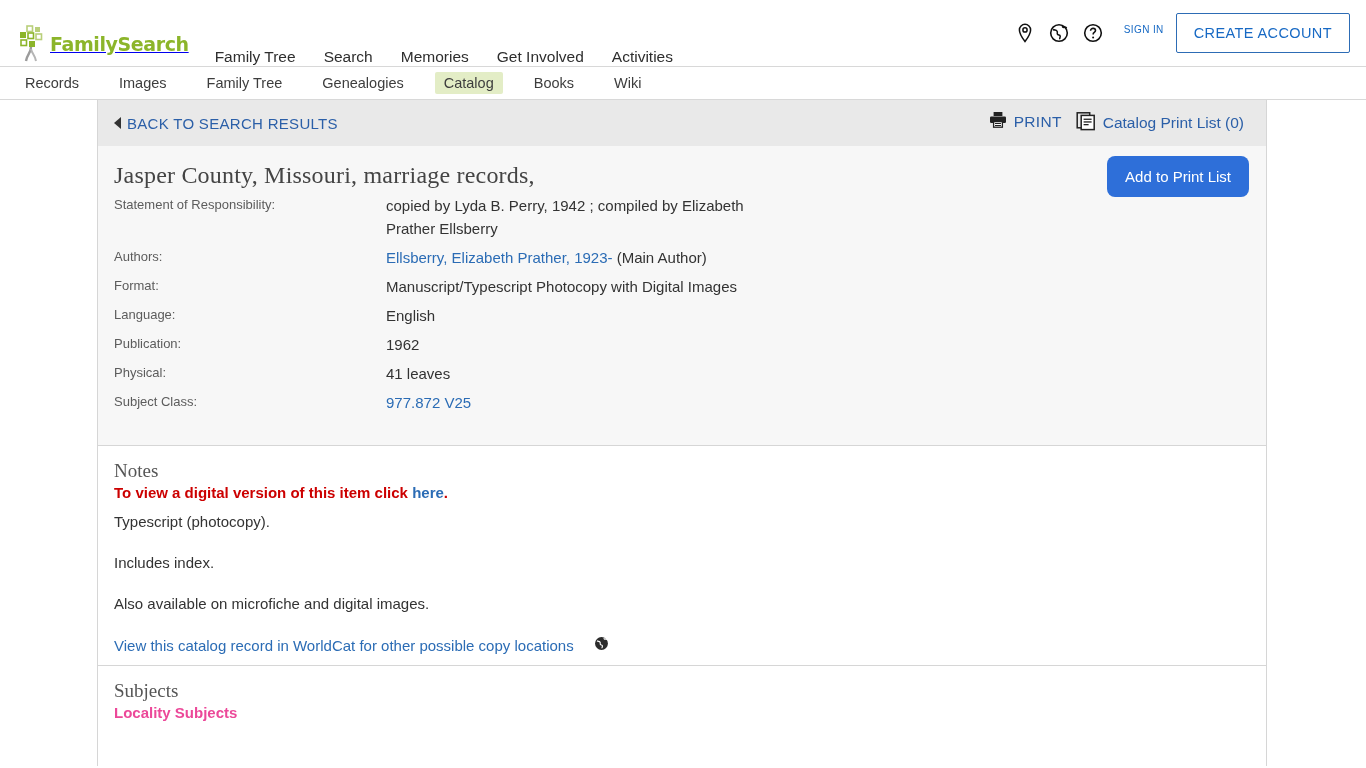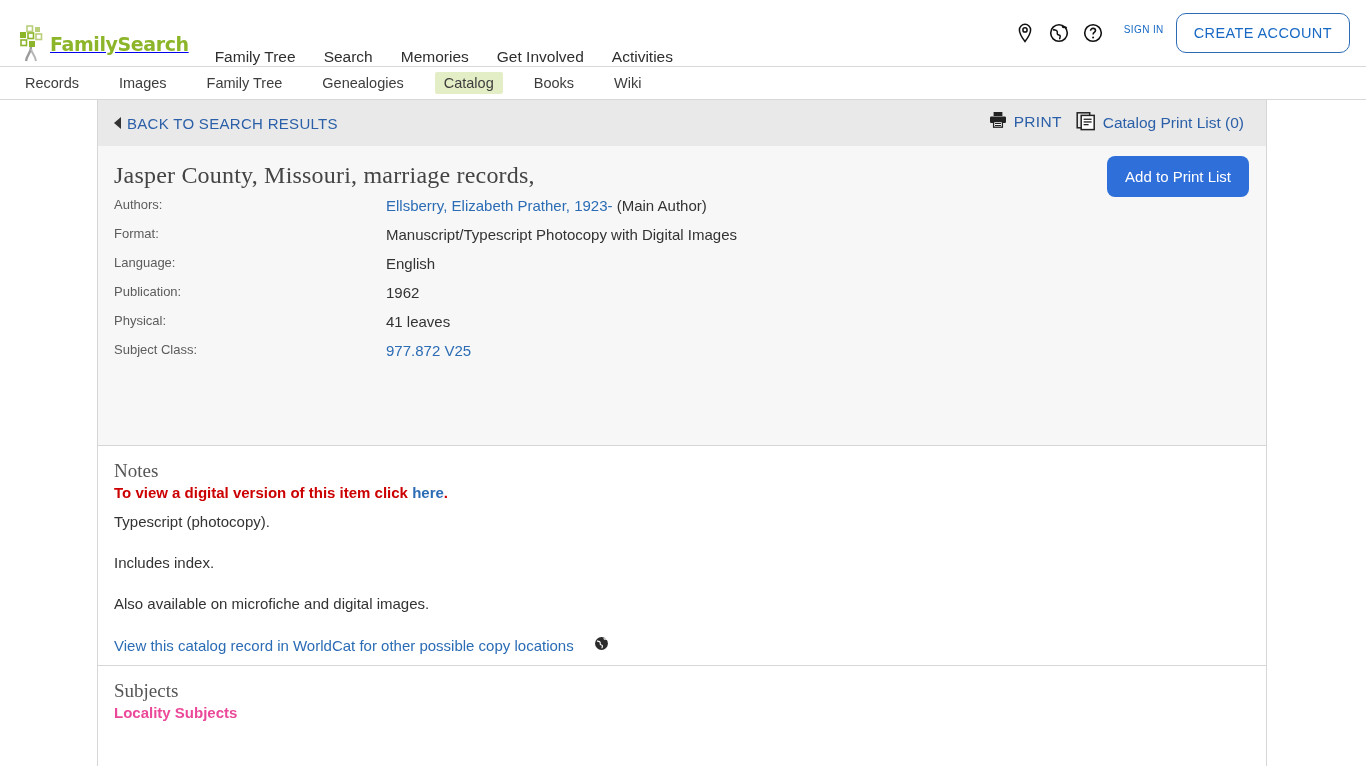--- a/index.html
+++ b/index.html
@@ -59,21 +59,21 @@
     margin: 0 12px 8px 14px;
     white-space: nowrap;
   }
   .create-account {
     border: 1px solid #2d6cb5;
     color: #1769c4;
     background: #fff;
     font-size: 14.5px;
     letter-spacing: .4px;
     padding: 11px 17px;
-    border-radius: 10px;
+    border-radius: 2px;
     cursor: pointer;
     white-space: nowrap;
     font-family: "Liberation Sans", sans-serif;
   }
 
   
   .subnav {
     height: 34px;
     border-top: 1px solid #d8d8d8;
     border-bottom: 1px solid #d8d8d8;
@@ -322,20 +322,24 @@
           <span>Catalog Print List (0)</span>
         </a>
       </div>
     </div>
 
     <div class="record">
       <h1 class="rec-title">Jasper County, Missouri, marriage records,</h1>
 
       <button class="add-print-btn">Add to Print List</button>
 
+      <div class="meta-row">
+        <div class="meta-label">Statement of Responsibility:</div>
+        <div class="meta-value">copied by Lyda B. Perry, 1942 ; compiled by Elizabeth Prather Ellsberry</div>
+      </div>
 
       <div class="meta-row">
         <div class="meta-label">Authors:</div>
         <div class="meta-value"><a class="bluelink" href="#">Ellsberry, Elizabeth Prather, 1923-</a><span> (Main Author)</span></div>
       </div>
 
       <div class="meta-row">
         <div class="meta-label">Format:</div>
         <div class="meta-value">Manuscript/Typescript Photocopy with Digital Images</div>
       </div>

